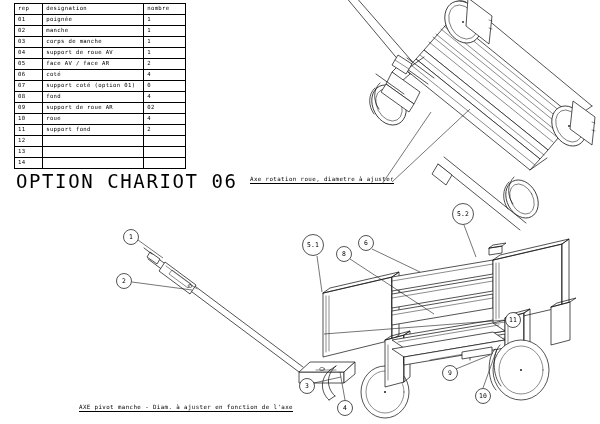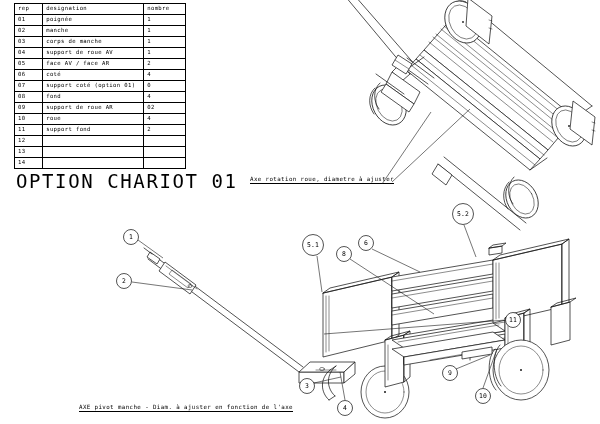--- a/index.html
+++ b/index.html
@@ -120,21 +120,21 @@
           <td class="c-nom"></td>
         </tr>
         <tr>
           <td class="c-rep">14</td>
           <td class="c-des"></td>
           <td class="c-nom"></td>
         </tr>
       </tbody>
   </table>
 
-  <div id="page-title">OPTION CHARIOT 01</div>
+  <div id="page-title">OPTION CHARIOT 06</div>
 
   <div class="annot" id="annot-axe-roue">Axe rotation roue, diametre à ajuster</div>
   <div class="annot" id="annot-axe-manche">AXE pivot manche - Diam. à ajuster en fonction de l'axe</div>
 
   <svg viewBox="0 0 600 424">
 
     <g>
 
       <g>
         <path class="ln" d="M345 -4 L410 74"></path>

